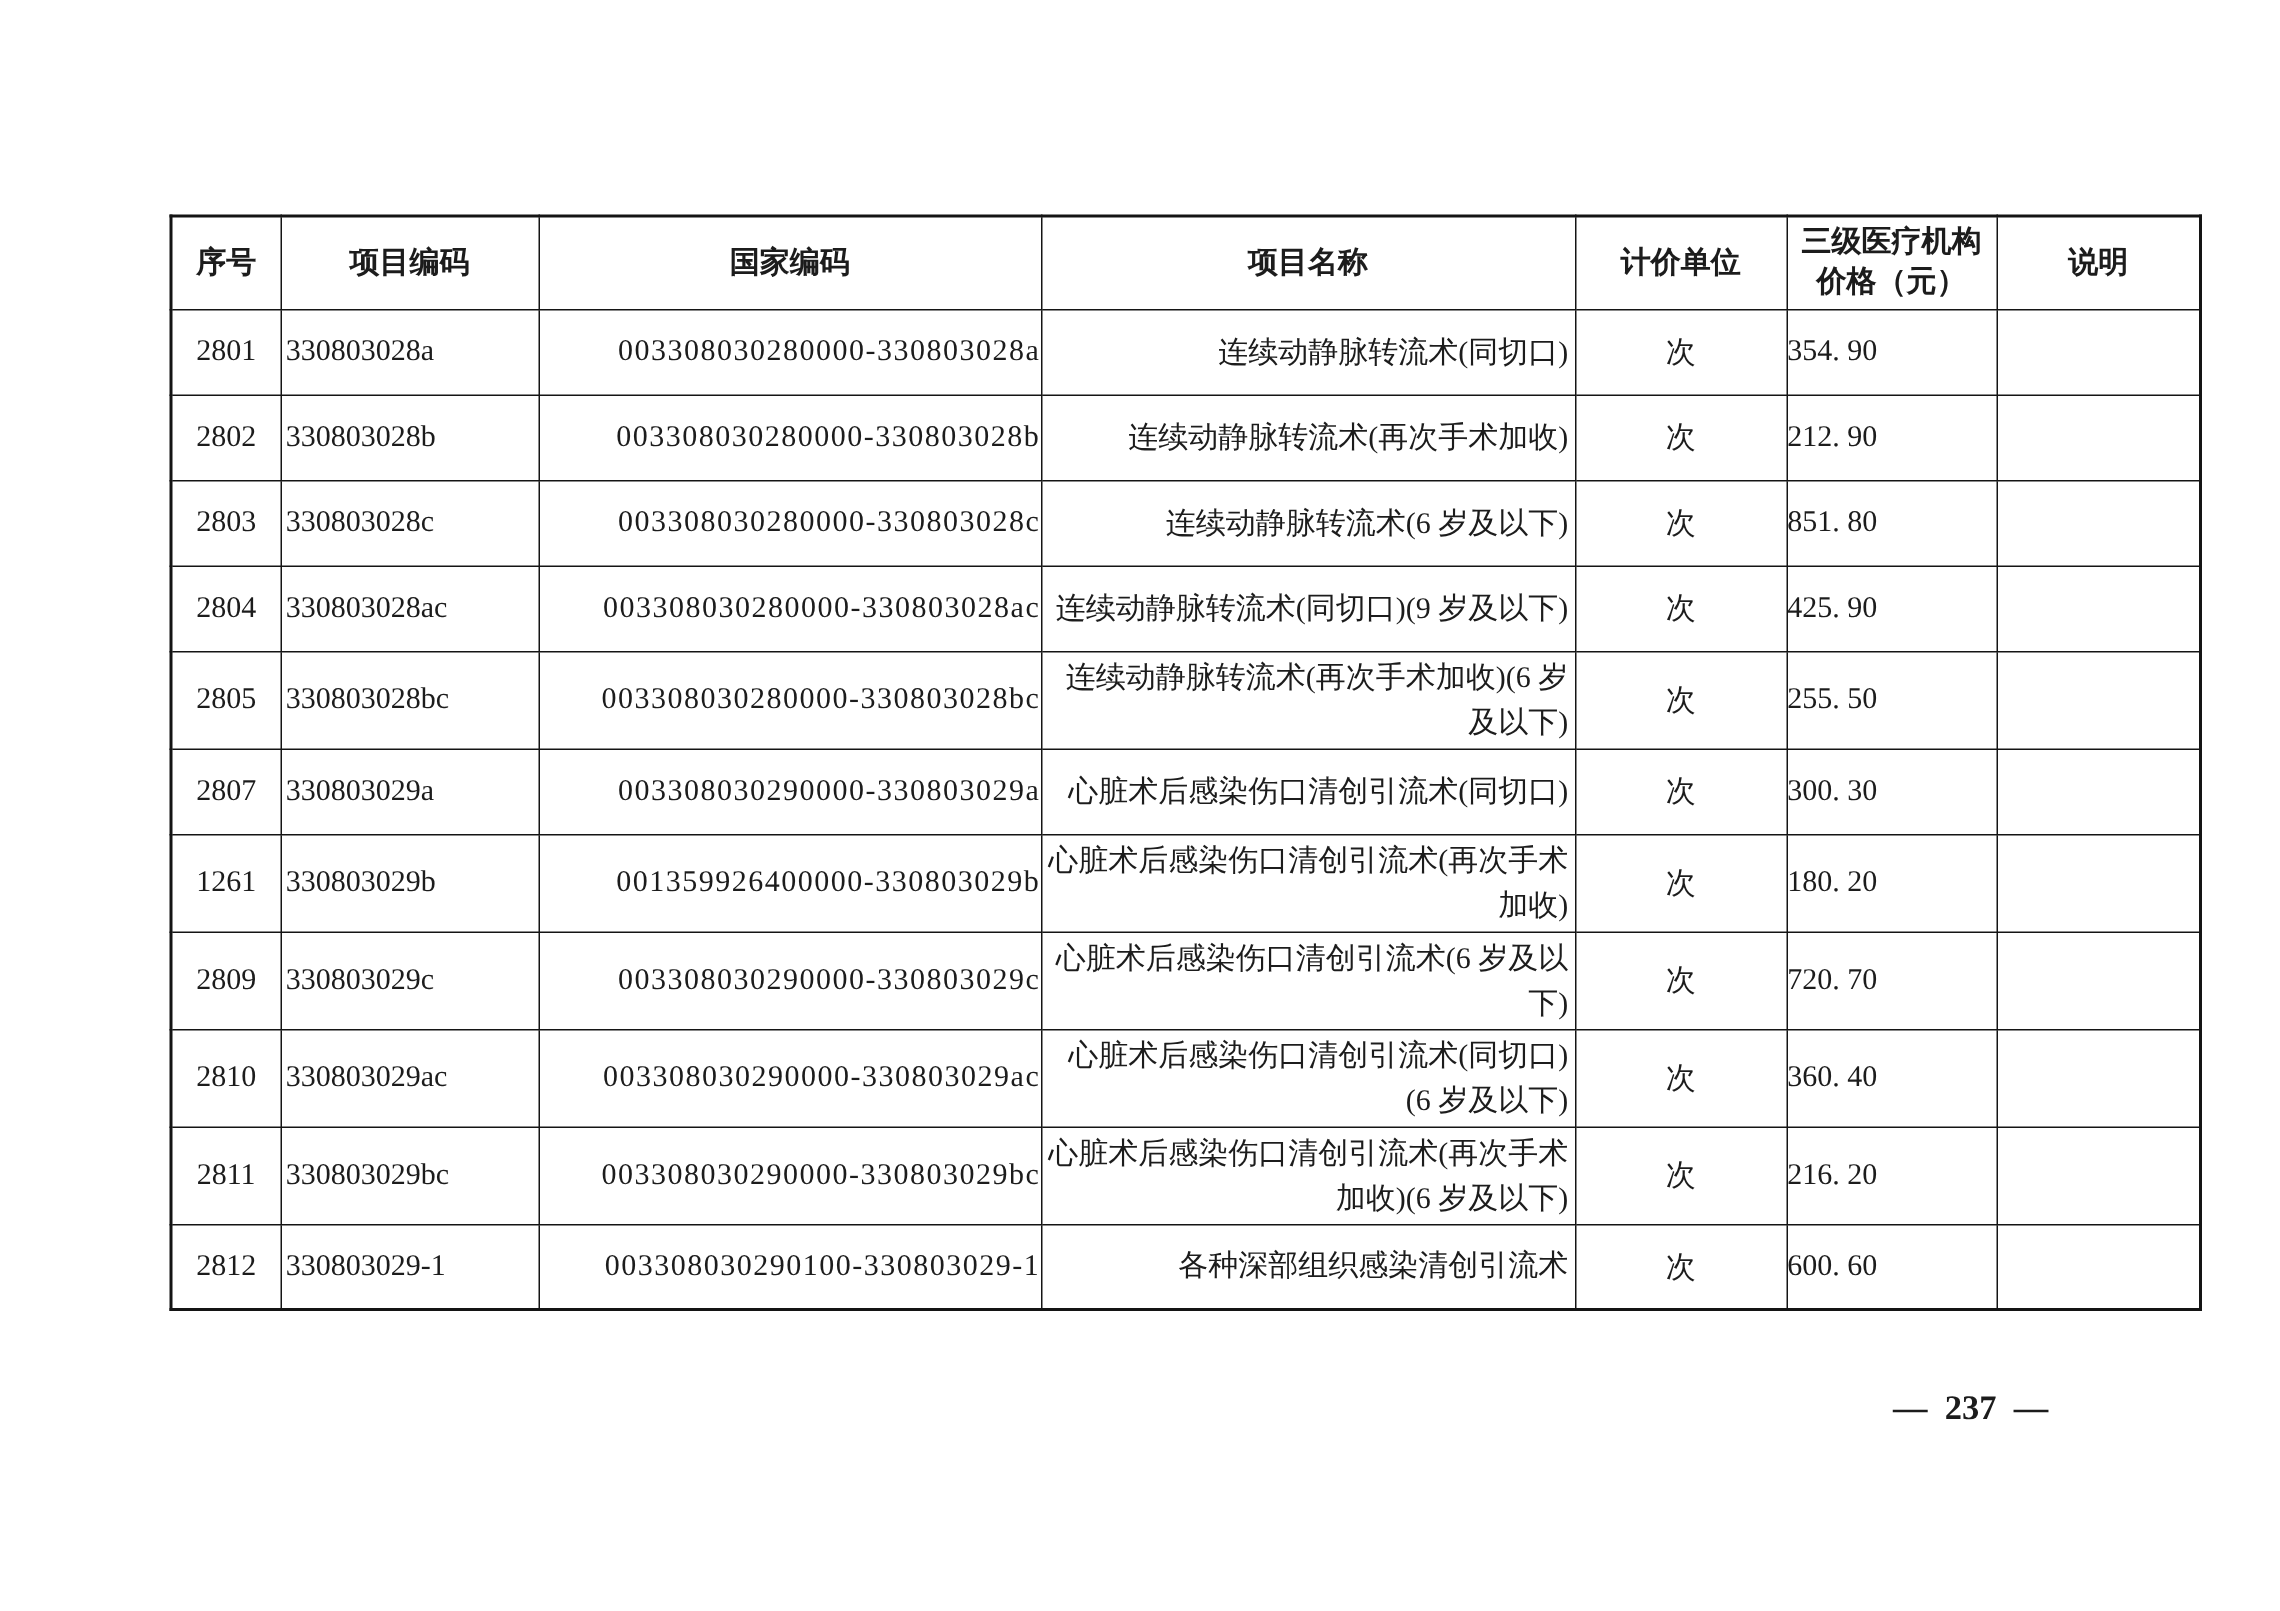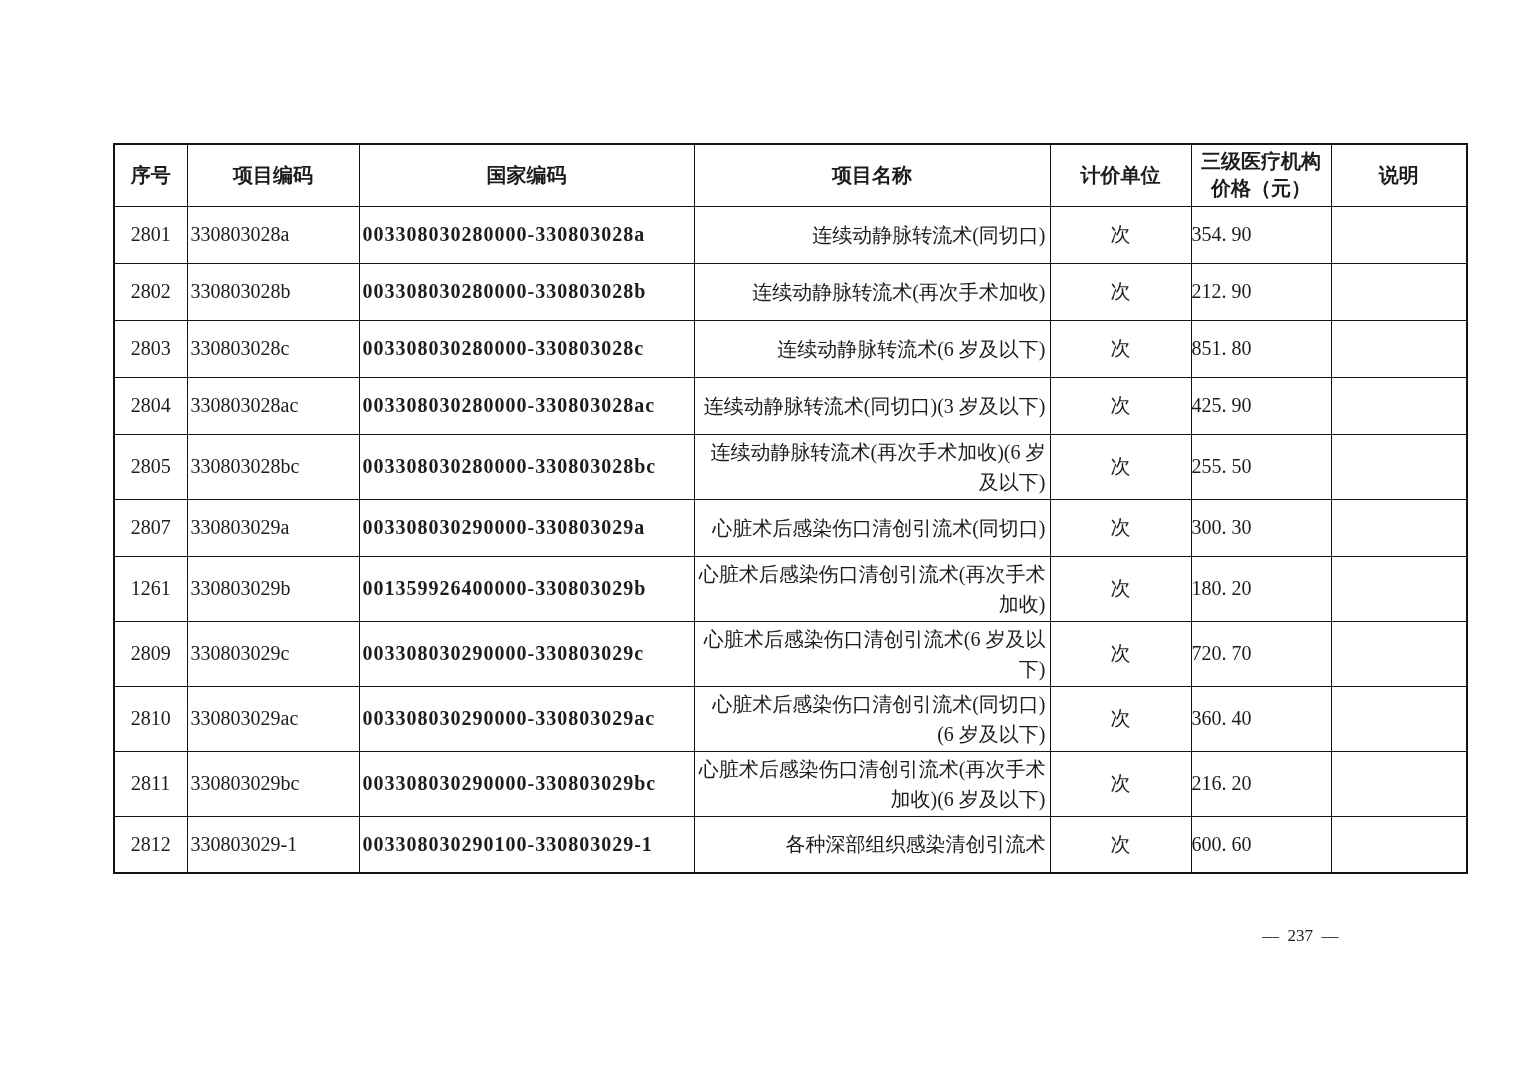--- a/index.html
+++ b/index.html
@@ -31,32 +31,33 @@
   .price-table thead tr { height: 62px; }
   .price-table tbody tr { height: 57px; }
   .price-table th {
     font-weight: bold;
     text-align: center;
     line-height: 27px;
   }
   .th-price { white-space: pre-line; }
   td.c0 { text-align: center; }
   td.c1 { text-align: left; padding-left: 3px; }
-  td.c2 { text-align: left; padding-left: 3px; letter-spacing: 1px; font-weight: bold; }
+  td.c2 { text-align: right; padding-left: 3px; letter-spacing: 1px; }
   td.c3 { text-align: right; padding: 2px 4px 2px 4px; line-height: 30px; }
   td.c4 { text-align: center; }
   td.c5 { white-space: pre; }
   td.c6 { text-align: center; }
 
   .page-number {
     position: absolute;
     left: 1262px; top: 926px;
-    font-size: 17px;
+    font-size: 23px;
     color: #1c1c1c;
     white-space: pre;
+    font-weight: bold;
   }
 </style>
 </head>
 <body>
 
 <div class="page">
 
   <table class="price-table">
     <colgroup>
       <col style="width:73px">
@@ -104,21 +105,21 @@
           <td class="c2">003308030280000-330803028c</td>
           <td class="c3">连续动静脉转流术(6 岁及以下)</td>
           <td class="c4">次</td>
           <td class="c5">851. 80</td>
           <td class="c6"></td>
         </tr>
         <tr>
           <td class="c0">2804</td>
           <td class="c1">330803028ac</td>
           <td class="c2">003308030280000-330803028ac</td>
-          <td class="c3">连续动静脉转流术(同切口)(3 岁及以下)</td>
+          <td class="c3">连续动静脉转流术(同切口)(9 岁及以下)</td>
           <td class="c4">次</td>
           <td class="c5">425. 90</td>
           <td class="c6"></td>
         </tr>
         <tr>
           <td class="c0">2805</td>
           <td class="c1">330803028bc</td>
           <td class="c2">003308030280000-330803028bc</td>
           <td class="c3">连续动静脉转流术(再次手术加收)(6 岁及以下)</td>
           <td class="c4">次</td>

